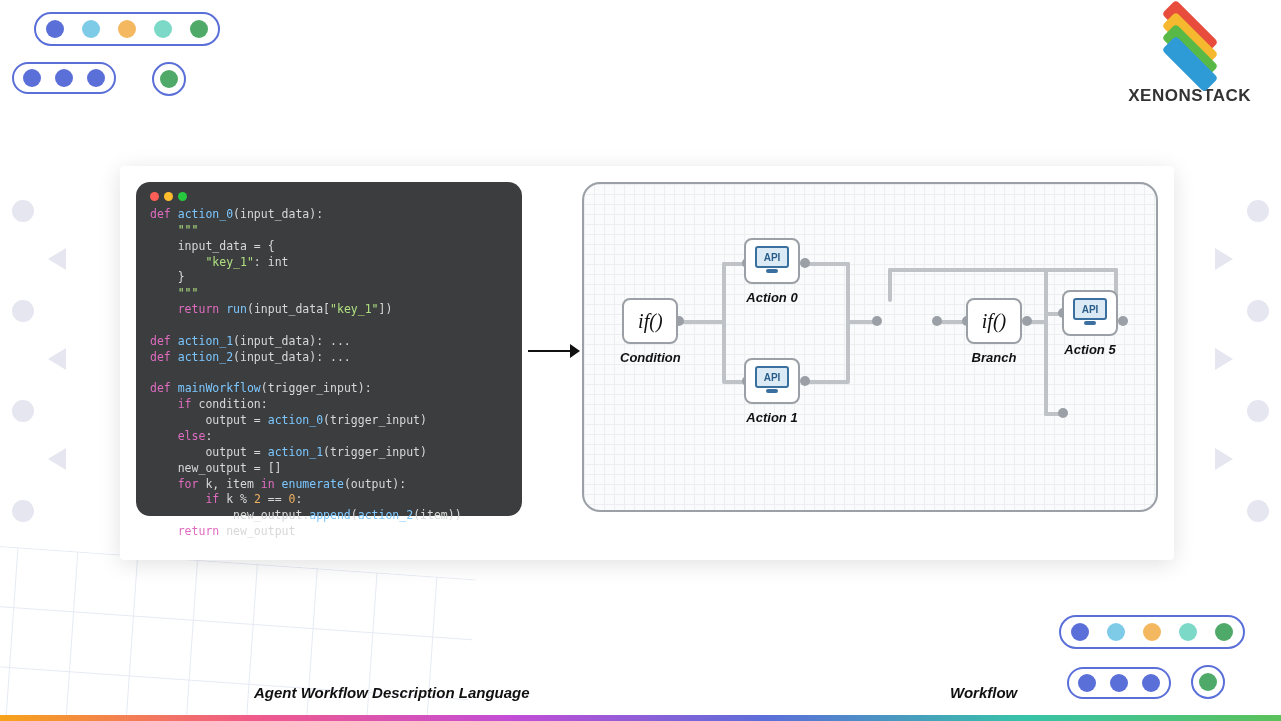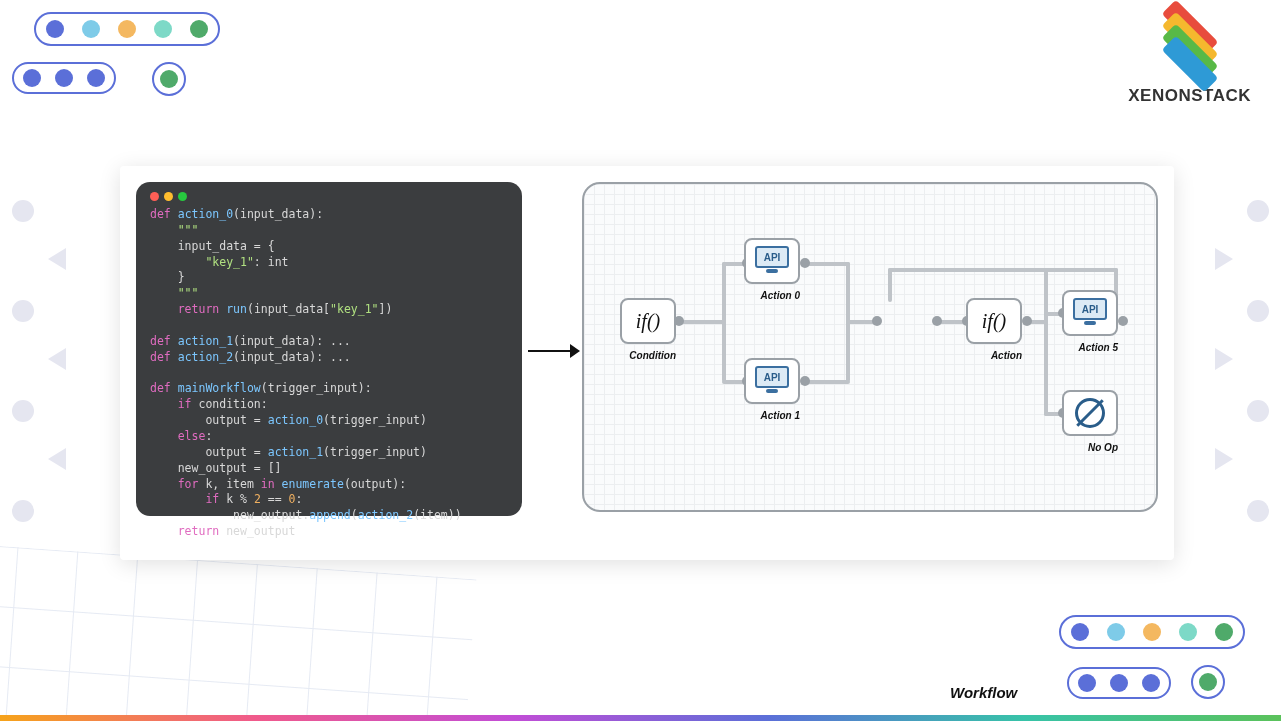--- a/index.html
+++ b/index.html
@@ -158,41 +158,41 @@
       linear-gradient(#eceef0 1px, transparent 1px),
       linear-gradient(90deg, #eceef0 1px, transparent 1px);
     background-size: 10px 10px;
     background-color: #fafbfc;
   }
 
   .node {
     position: absolute;
     display:flex;
     flex-direction:column;
-    align-items:flex-end;
+    align-items:center;
   }
   .node-box {
     width: 56px; height: 46px;
     background:#fff;
     border: 2px solid #9aa0a6;
     border-radius: 8px;
     display:flex;
     align-items:center;
     justify-content:center;
     font-family: Georgia, serif;
     font-style: italic;
     font-size: 20px;
     font-weight: 500;
     color:#111;
     position: relative;
   }
   .node-label {
     font-style: italic;
     font-weight: 700;
-    font-size: 10px;
+    font-size: 13px;
     color:#111;
     margin-top: 6px;
   }
 
   
   .api-icon {
     width: 36px; height: 30px;
     display:flex;flex-direction:column;align-items:center;
   }
   .api-screen {
@@ -345,20 +345,21 @@
 <span class="kw">    if </span><span class="plain">condition:</span>
 <span class="plain">        output = </span><span class="fn">action_0</span><span class="plain">(trigger_input)</span>
 <span class="kw">    else</span><span class="plain">:</span>
 <span class="plain">        output = </span><span class="fn">action_1</span><span class="plain">(trigger_input)</span>
 <span class="plain">    new_output = []</span>
 <span class="kw">    for </span><span class="plain">k, item </span><span class="kw">in </span><span class="fn">enumerate</span><span class="plain">(output):</span>
 <span class="kw">        if </span><span class="plain">k % </span><span class="num">2</span><span class="plain"> == </span><span class="num">0</span><span class="plain">:</span>
 <span class="plain">            new_output.</span><span class="fn">append</span><span class="plain">(</span><span class="fn">action_2</span><span class="plain">(item))</span>
 <span class="kw">    return </span><span class="plain">new_output</span></div>
     </div>
+    <div class="left-caption" style="left:134px;top:518px;">Agent Workflow Description Language</div>
   </div>
 
   <div class="main-arrow">
     <div class="line"></div>
       <div class="head"></div>
   </div>
 
   <div class="workflow">
 
     <div class="conn-line-h" style="left:94px;top:136px;width:48px;"></div>
@@ -415,37 +416,31 @@
             <div class="api-screen">API</div>
             <div class="api-stand"></div>
           </div>
       </div>
       <div class="node-label">Action 1</div>
     </div>
 
 
     <div class="node" style="left:382px;top:114px;">
       <div class="node-box">if()</div>
-      <div class="node-label">Action</div>
+      <div class="node-label">Branch</div>
     </div>
 
     <div class="node" style="left:478px;top:106px;">
       <div class="node-box">
         <div class="api-icon">
             <div class="api-screen">API</div>
             <div class="api-stand"></div>
           </div>
       </div>
       <div class="node-label">Action 5</div>
     </div>
 
-    <div class="node" style="left:478px;top:206px;">
-      <div class="node-box">
-          <div class="noop-icon"></div>
-        </div>
-      <div class="node-label">No Op</div>
-    </div>
 
   </div>
   <div class="right-caption" style="left:830px;top:518px;">Workflow</div>
 </div>
 
 <div class="grad-bar"></div>
 
 </body></html>

